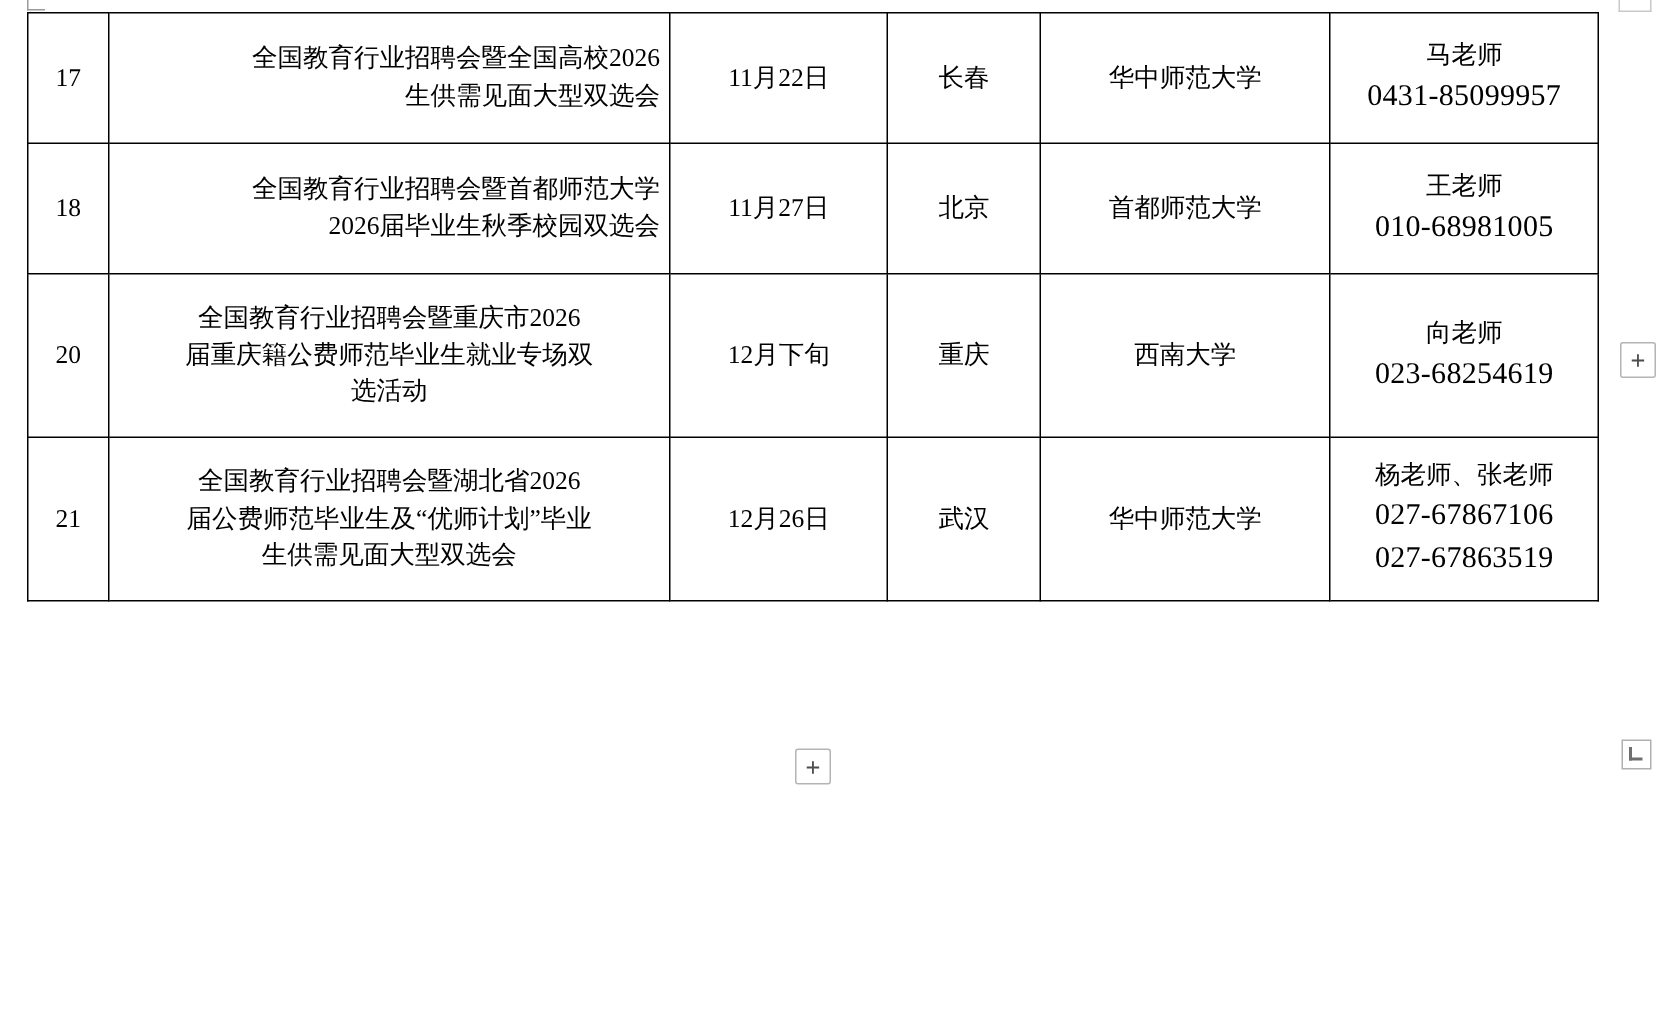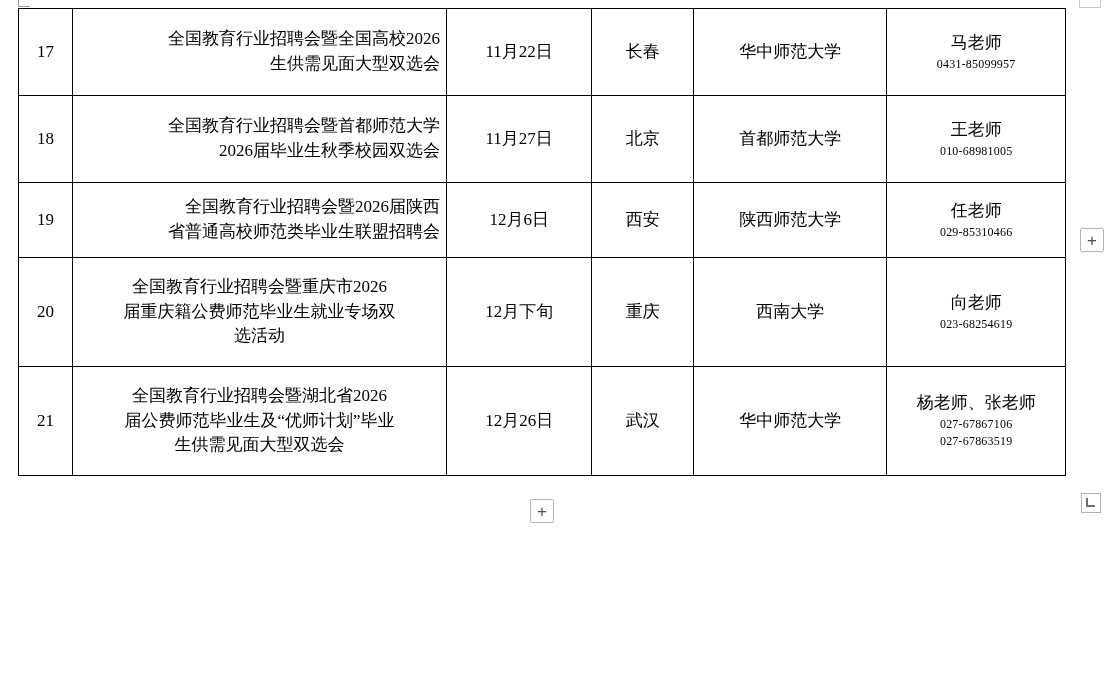--- a/index.html
+++ b/index.html
@@ -76,21 +76,21 @@
     font-size: 17px;
     line-height: 1.6;
   }
   .cell-contact .person {
     display: block;
     font-size: 17px;
     font-family: Liberation Serif, serif;
   }
   .cell-contact .phone {
     display: block;
-    font-size: 12px;
+    font-size: 20px;
     letter-spacing: 0.2px;
   }
 
   
   tr.r17 td { height: 74px; }
   tr.r18 td { height: 74px; }
   tr.r19 td { height: 62px; }
   tr.r20 td { height: 96px; }
   tr.r21 td { height: 96px; margin-top: 48px; }
 
@@ -205,34 +205,20 @@
         </td>
         <td class="cell-date">11月27日</td>
         <td class="cell-city">北京</td>
         <td class="cell-uni">首都师范大学</td>
         <td class="cell-contact">
           <span class="person">王老师</span>
           <span class="phone">010-68981005</span>
         </td>
       </tr>
 
-      <tr class="r19">
-        <td class="cell-no">19</td>
-        <td class="cell-name">
-          <span class="line">全国教育行业招聘会暨2026届陕西</span>
-          <span class="line">省普通高校师范类毕业生联盟招聘会</span>
-        </td>
-        <td class="cell-date">12月6日</td>
-        <td class="cell-city">西安</td>
-        <td class="cell-uni">陕西师范大学</td>
-        <td class="cell-contact">
-          <span class="person">任老师</span>
-          <span class="phone">029-85310466</span>
-        </td>
-      </tr>
 
       <tr class="r20">
         <td class="cell-no">20</td>
         <td class="cell-name justify">
           <span class="line">全国教育行业招聘会暨重庆市2026</span>
           <span class="line">届重庆籍公费师范毕业生就业专场双</span>
           <span class="line">选活动</span>
         </td>
         <td class="cell-date">12月下旬</td>
         <td class="cell-city">重庆</td>

